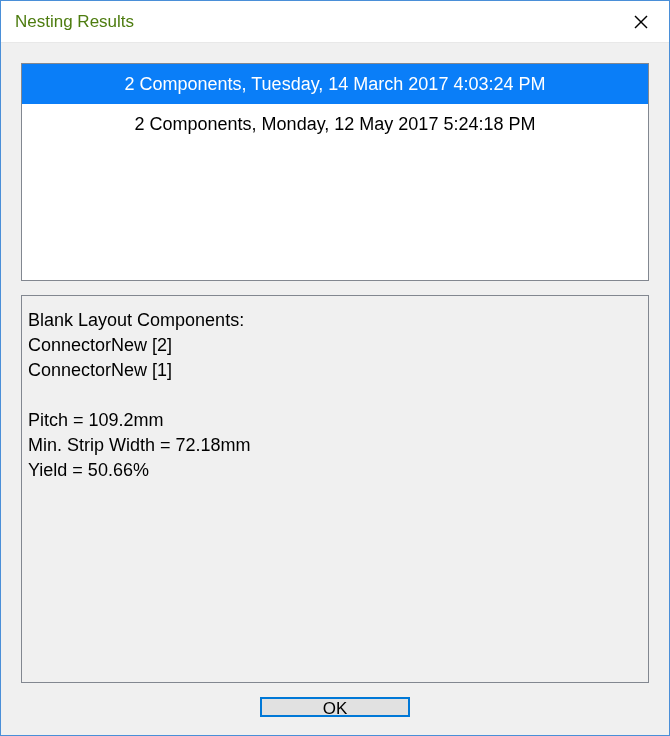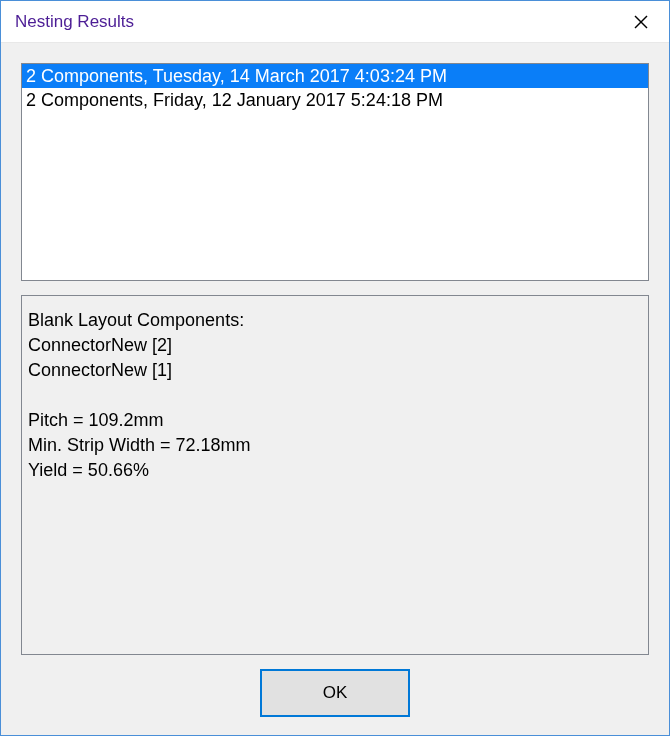--- a/index.html
+++ b/index.html
@@ -27,21 +27,21 @@
       display: flex;
       align-items: center;
       justify-content: space-between;
       padding-left: 14px;
       padding-right: 0;
       border-bottom: 1px solid #e8e8e8;
       background: #ffffff;
     }
     .title-text {
       font-size: 17px;
-      color: #4c1d95;
+      color: #4d7c0f;
       font-weight: 400;
     }
     .close-btn {
       width: 56px;
       height: 42px;
       display: flex;
       align-items: center;
       justify-content: center;
       cursor: pointer;
       background: transparent;
@@ -60,27 +60,28 @@
     }
     .list-box {
       border: 1px solid #828790;
       background: #ffffff;
       height: 218px;
       overflow: auto;
       margin-bottom: 14px;
     }
     .list-item {
       font-size: 18px;
-      padding: 0 4px;
+      padding: 8px 4px;
       line-height: 24px;
       color: #000;
       cursor: default;
       white-space: nowrap;
       overflow: hidden;
       text-overflow: clip;
+      text-align: center;
     }
     .list-item.selected {
       background: #0a7ef8;
       color: #ffffff;
     }
     .details-box {
       border: 1px solid #828790;
       background: #f0f0f0;
       flex: 1;
       padding: 12px 6px;
@@ -90,21 +91,21 @@
       white-space: pre-wrap;
       overflow: auto;
     }
     .button-row {
       display: flex;
       justify-content: center;
       padding: 14px 0 6px 0;
     }
     .ok-btn {
       width: 150px;
-      height: 48px;
+      height: 20px;
       border: 2px solid #0078d7;
       background: #e1e1e1;
       font-size: 17px;
       color: #000;
       cursor: pointer;
       font-family: inherit;
     }
   </style>
 </head>
 <body>
@@ -115,21 +116,21 @@
     <button class="close-btn">
       <svg viewBox="0 0 16 16" stroke="#000" stroke-width="1.4" fill="none">
         <line x1="2" y1="2" x2="14" y2="14"></line>
         <line x1="14" y1="2" x2="2" y2="14"></line>
       </svg>
     </button>
   </div>
   <div class="content">
     <div class="list-box">
       <div class="list-item selected">2 Components, Tuesday, 14 March 2017 4:03:24 PM</div>
-      <div class="list-item">2 Components, Friday, 12 January 2017 5:24:18 PM</div>
+      <div class="list-item">2 Components, Monday, 12 May 2017 5:24:18 PM</div>
     </div>
     <div class="details-box">Blank Layout Components:
 ConnectorNew [2]
 ConnectorNew [1]
 
 Pitch = 109.2mm
 Min. Strip Width = 72.18mm
 Yield = 50.66%</div>
     <div class="button-row">
       <button class="ok-btn">OK</button>

